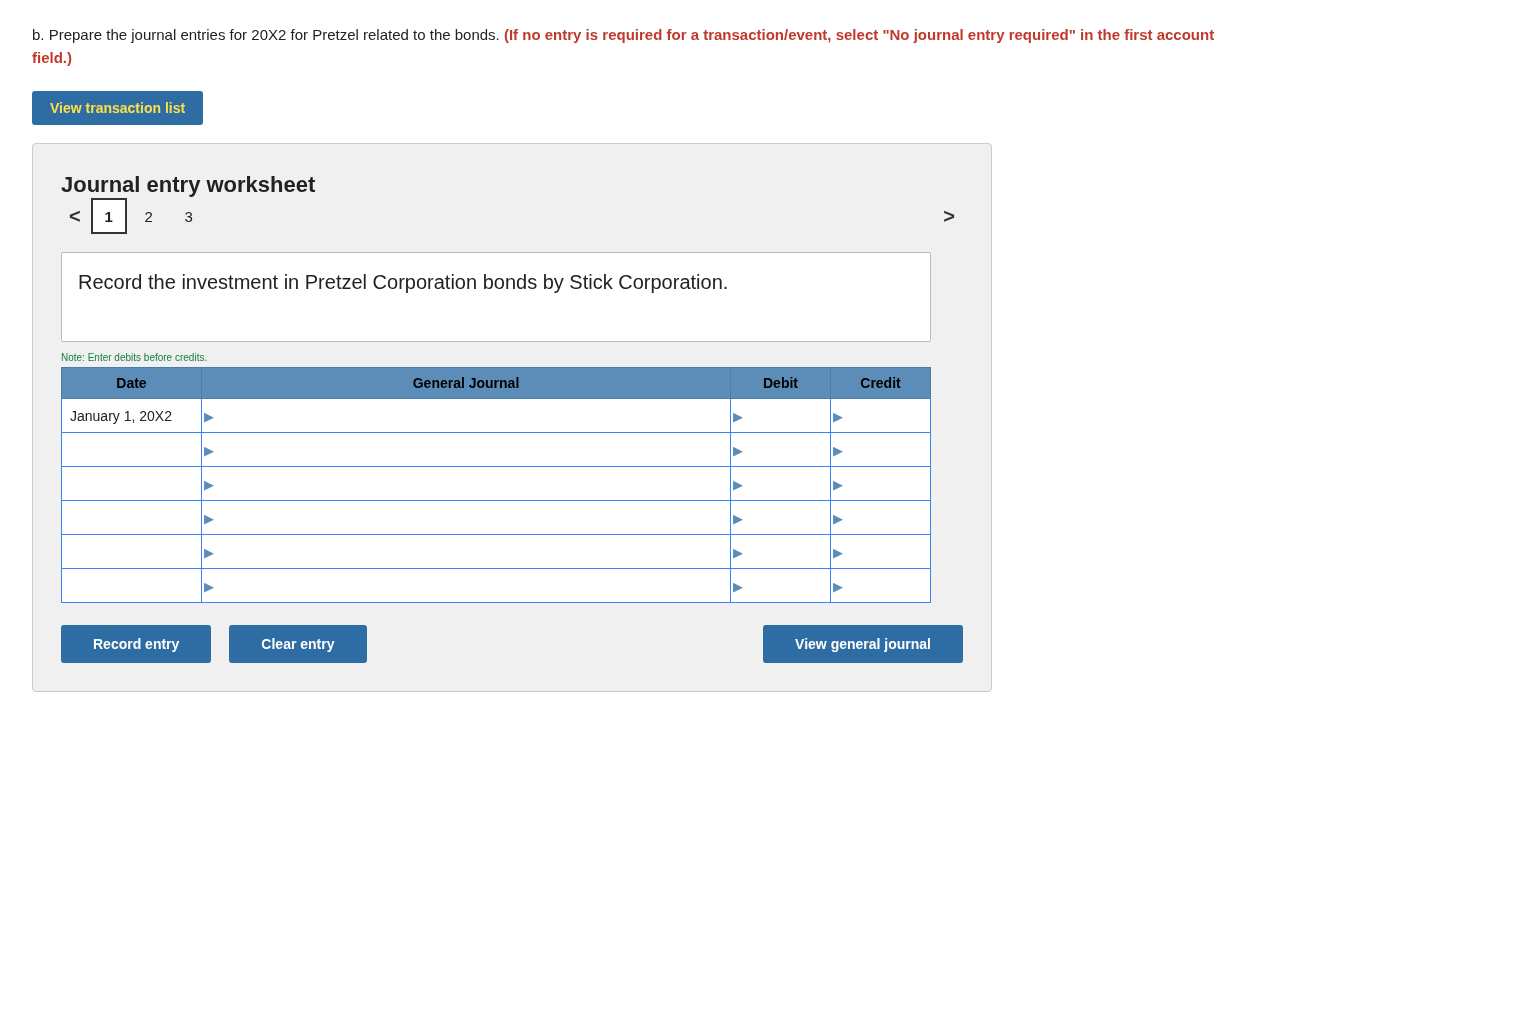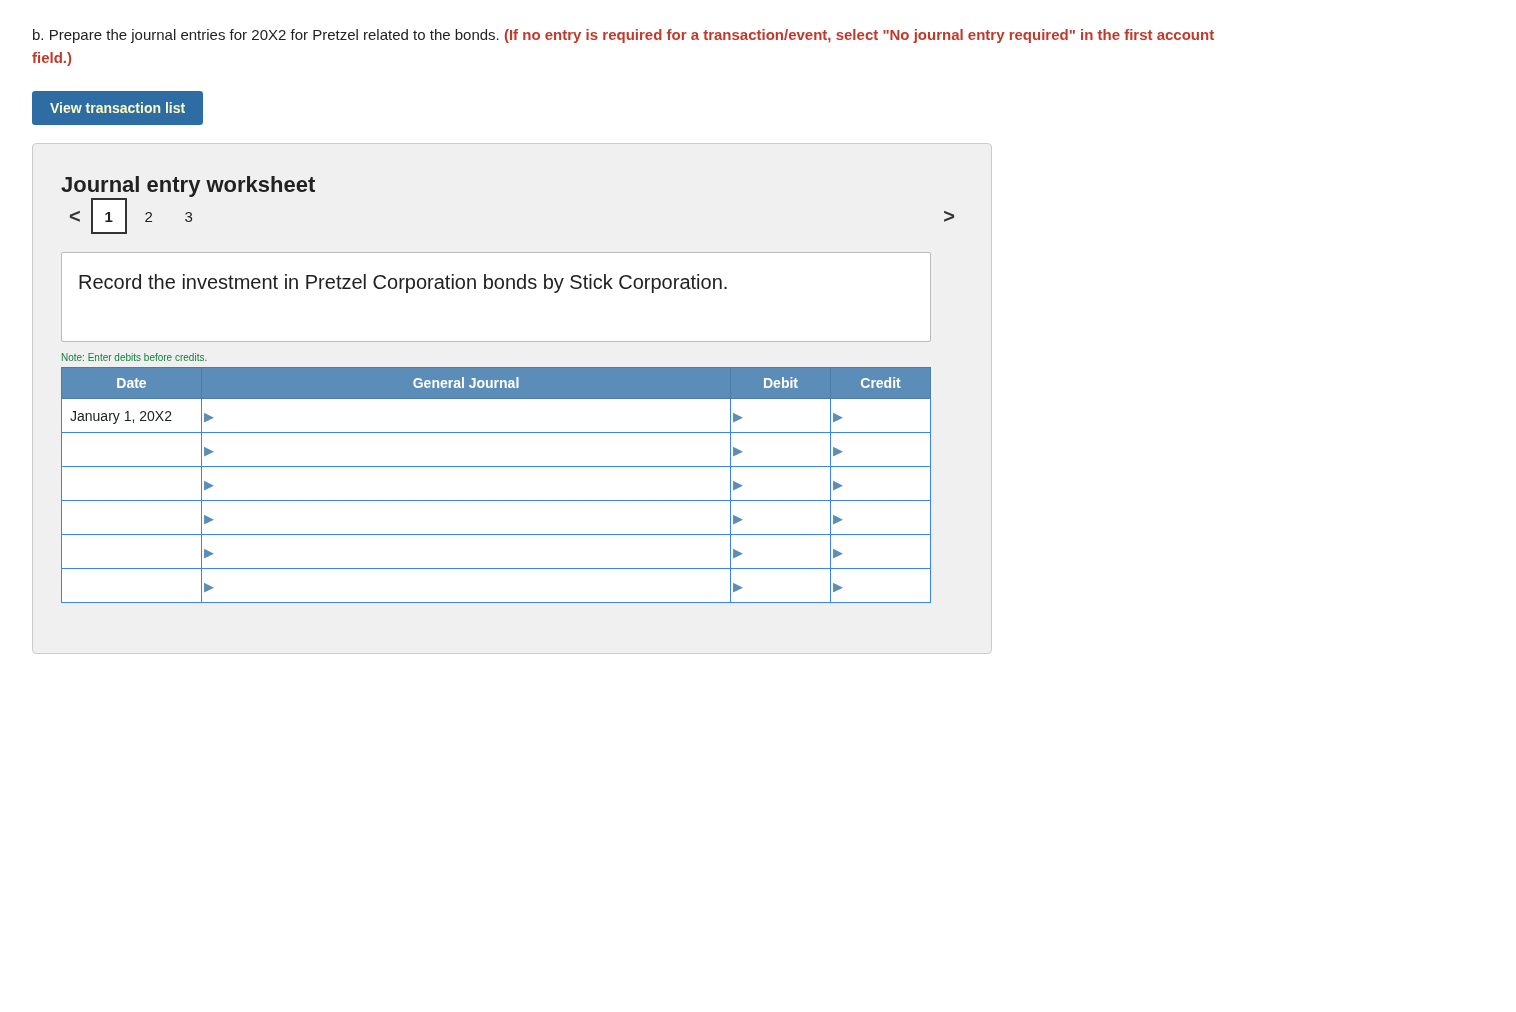--- a/index.html
+++ b/index.html
@@ -17,21 +17,21 @@
       line-height: 1.5;
       margin-bottom: 22px;
       max-width: 1200px;
     }
     .intro-text .highlight {
       color: #c0392b;
       font-weight: bold;
     }
     .view-transaction-btn {
       background: #2e6da4;
-      color: #fef9c3;
+      color: #fde047;
       border: none;
       padding: 9px 18px;
       font-size: 14px;
       font-weight: bold;
       cursor: pointer;
       border-radius: 3px;
       margin-bottom: 18px;
       display: inline-block;
     }
     .worksheet-container {
@@ -99,21 +99,21 @@
     }
     
     .journal-table {
       width: 100%;
       border-collapse: collapse;
       margin-bottom: 22px;
       max-width: 870px;
     }
     .journal-table thead tr th {
       background: #5b8db8;
-      color: #ffffff;
+      color: #000000;
       font-weight: bold;
       font-size: 14px;
       padding: 7px 10px;
       border: 1px solid #4a7da8;
       text-align: center;
       margin-top: 16px;
     }
     .journal-table thead tr th.date-col {
       width: 140px;
       text-align: center;
@@ -282,16 +282,21 @@
           <td class="debit-cell">
             <span class="col-arrow">▶</span>
           </td>
           <td class="credit-cell">
             <span class="col-arrow">▶</span>
           </td>
         </tr>
       </tbody>
   </table>
 
+  <div class="btn-row">
+    <button class="action-btn">Record entry</button>
+    <button class="action-btn">Clear entry</button>
+    <button class="action-btn view-gj">View general journal</button>
+  </div>
 </div>
 
 
 
 
 </body></html>

